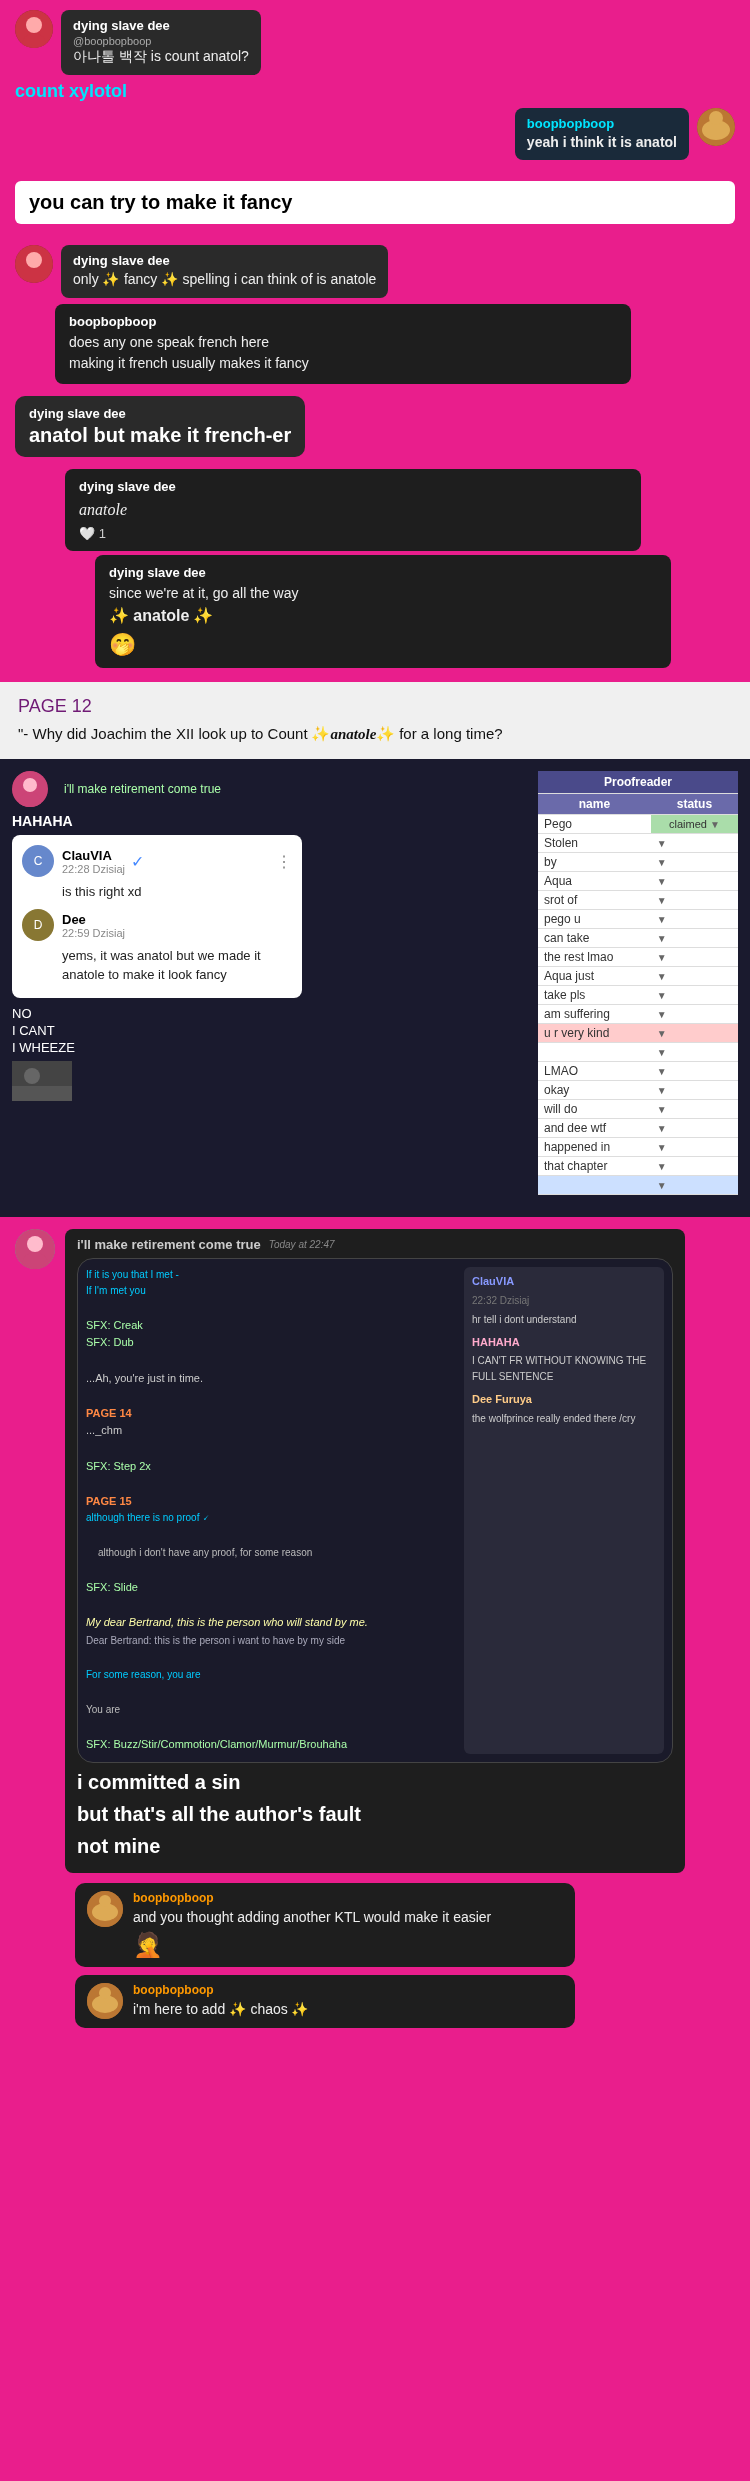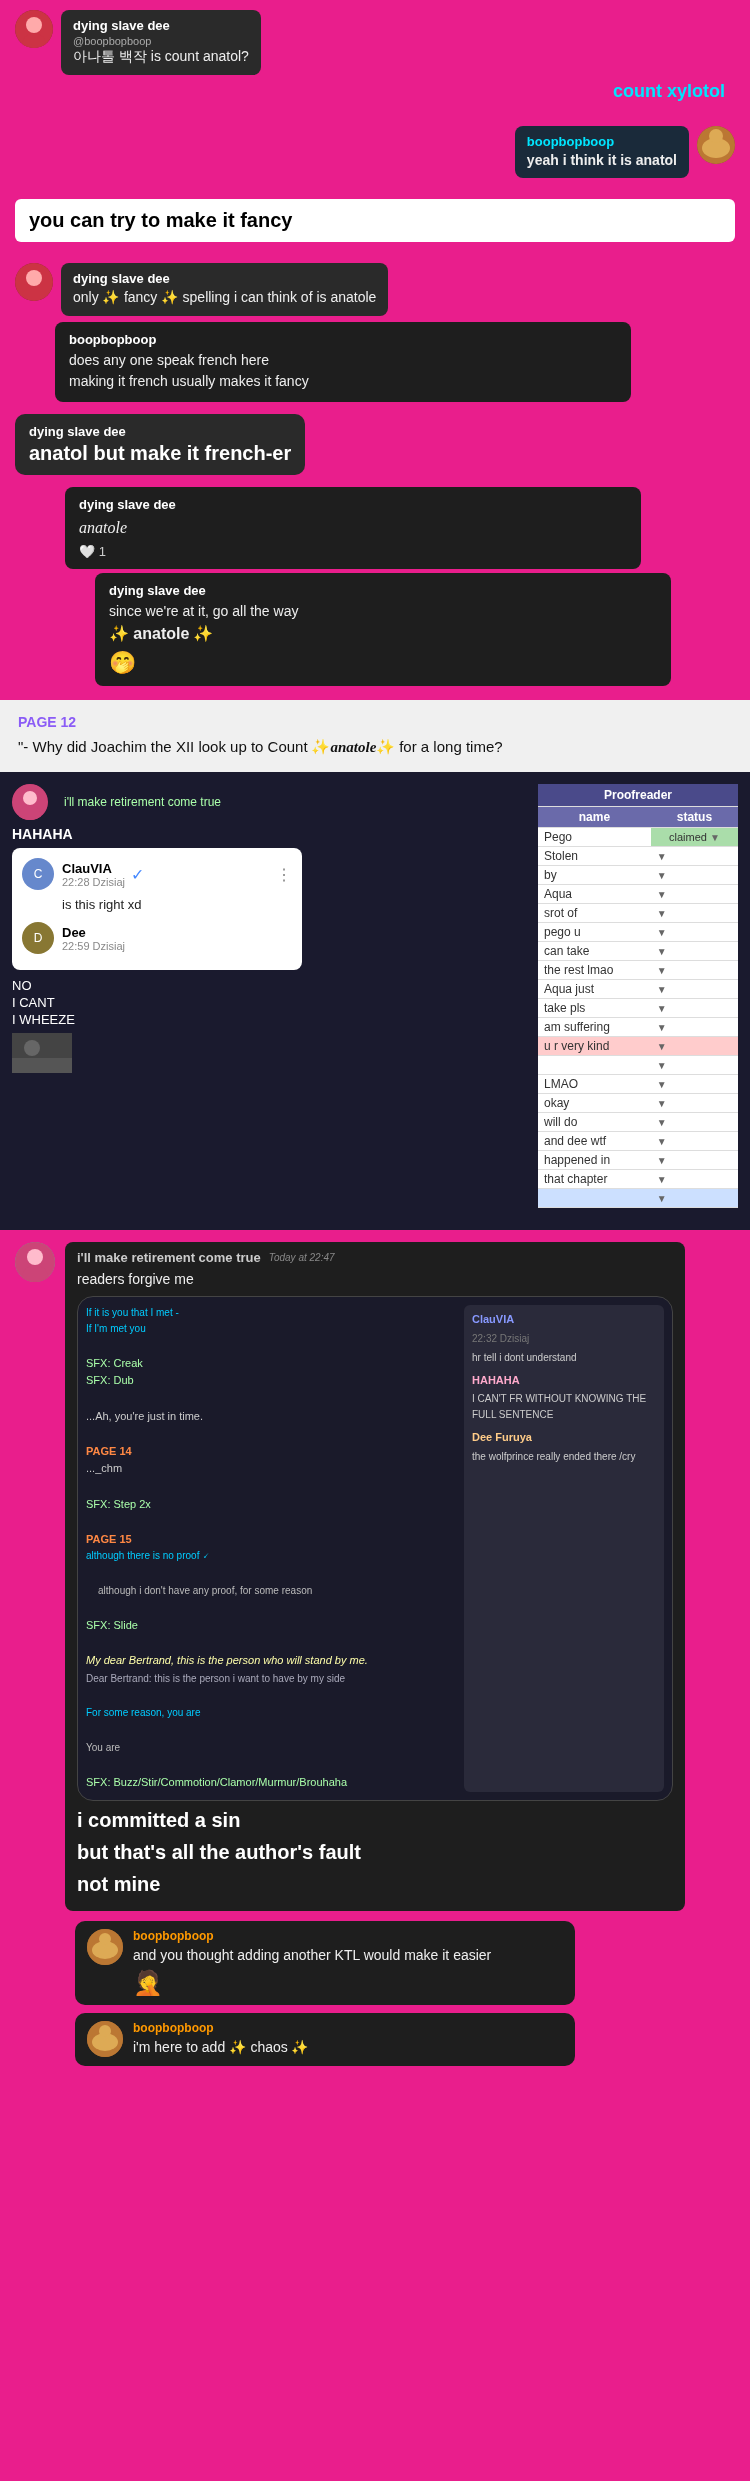--- a/index.html
+++ b/index.html
@@ -412,21 +412,21 @@
       </svg>
     </div>
     <div class="bubble-content">
       <div class="username">dying slave dee</div>
       <div class="handle">@boopbopboop</div>
       <div class="msg">아나톨 백작 is count anatol?</div>
     </div>
   </div>
 
   
-  <div style="text-align:right; padding-right: 10px; margin-bottom:24px;">
+  <div style="text-align:left; padding-right: 10px; margin-bottom:6px;">
     <span class="cyan-text">count xylotol</span>
   </div>
 
   
   <div class="chat-bubble bubble-right">
     <div class="avatar av-boop">
       <svg width="38" height="38" viewBox="0 0 38 38">
         <circle cx="19" cy="19" r="19" fill="#bb7733"></circle>
         <ellipse cx="19" cy="22" rx="14" ry="10" fill="#ddaa55"></ellipse>
         <circle cx="19" cy="10" r="7" fill="#ddaa55"></circle>
@@ -484,21 +484,21 @@
   <div class="dark-card" style="margin-left: 80px;">
     <div class="username">dying slave dee</div>
     <div class="msg">since we're at it, go all the way</div>
     <div class="msg" style="font-size:16px; font-weight:bold;">✨ anatole ✨</div>
     <div class="emoji-row">🤭</div>
   </div>
 
 </div>
 
 <div class="page12-wrap">
-  <div style="font-size:14px; font-weight:bold; color:#8b5cf6; margin-bottom:6px;">PAGE 12</div>
+  <div style="font-size:18px; font-weight:normal; color:#701a75; margin-bottom:6px;">PAGE 12</div>
   <div style="font-size:15px; color:#111; line-height:1.5;">
     <span>"- Why did Joachim the XII look up to Count </span><span class="sparkling">✨</span><span class="fancy-anatole">anatole</span><span class="sparkling">✨</span><span> for a long time?</span>
   </div>
 </div>
 
 <div style="background:#1a1a2e; padding:12px;" class="clearfix">
 
   <div class="proofreader-container">
     <table class="proofreader-table">
       <tbody>
@@ -619,20 +619,21 @@
       </div>
       <div class="sc-msg">is this right xd</div>
 
       <div class="sc-user-row" style="margin-top:8px;">
         <div class="sc-avatar" style="background:#887733;">D</div>
         <div>
           <div class="sc-name">Dee</div>
           <div class="sc-time">22:59 Dzisiaj</div>
         </div>
       </div>
+      <div class="sc-msg">yems, it was anatol but we made it anatole to make it look fancy</div>
     </div>
 
     <div>
       <div class="reaction-text">NO</div>
       <div class="reaction-text">I CANT</div>
       <div class="reaction-text">I WHEEZE</div>
     </div>
 
     <div class="small-img-placeholder">
       <svg width="60" height="40" viewBox="0 0 60 40">
@@ -653,21 +654,20 @@
         <circle cx="20" cy="20" r="20" fill="#cc4477"></circle>
         <circle cx="20" cy="15" r="8" fill="#ffbbcc"></circle>
         <circle cx="20" cy="36" r="13" fill="#cc4477"></circle>
       </svg>
     </div>
     <div class="bottom-bubble">
       <div class="top-row">
         <span class="uname">i'll make retirement come true</span>
         <span class="timestamp">Today at 22:47</span>
       </div>
-      <div class="msg-text">readers forgive me</div>
 
       <div class="inner-screenshot">
         <div style="display:flex; gap:8px;">
           <div style="flex:1;">
             <span class="inner-ss-line">If it is you that I met -</span>
             <span class="inner-ss-line">If I'm met you</span>
             <br>
             <span class="inner-ss-sfx">SFX: Creak</span>
             <br>
             <span class="inner-ss-sfx">SFX: Dub</span>

